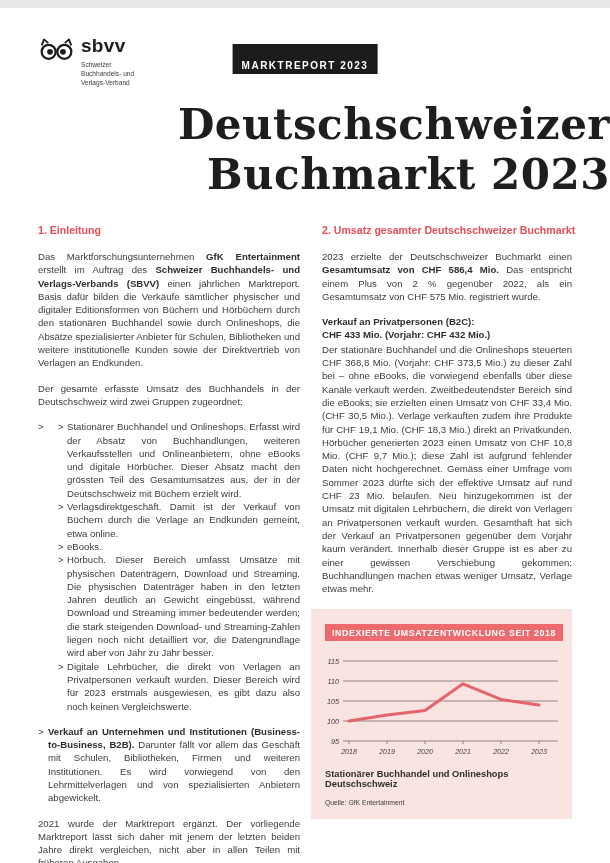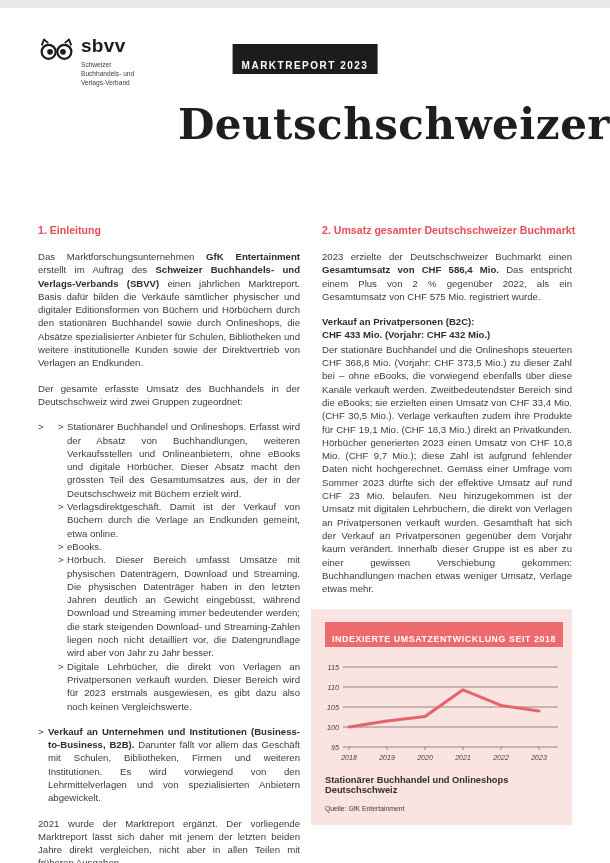--- a/index.html
+++ b/index.html
@@ -57,21 +57,21 @@
   .chartbox{
     margin:14px 0 0 -11px;
     width:261px;box-sizing:border-box;
     background:#fae4e2;
     padding:13px 14px 13px 14px;
   }
   .cb-badge{
     display:inline-block;
     background:#ed6a6e;color:#ffffff;
     font-size:8.8px;font-weight:bold;letter-spacing:.6px;
-    padding:12px 7px 3px 7px;white-space:nowrap;
+    padding:4px 7px 3px 7px;white-space:nowrap;
   }
   .cb-chart{margin-top:12px;}
   .cb-caption{font-size:9.3px;font-weight:bold;color:#2f2f2f;margin-top:6px;}
   .cb-notes{margin-top:11px;font-size:8.2px;line-height:11px;color:#3c3c3c;}
   .cb-source{margin-top:10px;font-size:6.8px;color:#3c3c3c;}
 </style>
 </head>
 <body>
 
 <div class="page">
@@ -95,20 +95,21 @@
             <div>Buchhandels- und</div>
             <div>Verlags-Verband</div>
           </div>
       </div>
     </div>
     <div class="badge">MARKTREPORT 2023</div>
   </div>
 
   <div class="title">
     <div>Deutschschweizer</div>
+    <div>Buchmarkt 2023</div>
   </div>
 
   <div class="cols">
 
     <section class="col-l">
       <h2 class="sec">1. Einleitung</h2>
 
       <p class="body"><span>Das Marktforschungsunternehmen </span><b>GfK Entertainment</b><span> erstellt im Auftrag des </span><b>Schweizer Buchhandels- und Verlags-Verbands (SBVV)</b><span> einen jährlichen Marktreport. Basis dafür bilden die Verkäufe sämtlicher physischer und digitaler Editionsformen von Büchern und Hörbüchern durch den stationären Buchhandel sowie durch Onlineshops, die Absätze spezialisierter Anbieter für Schulen, Bibliotheken und weitere institutionelle Kunden sowie der Direktvertrieb von Verlagen an Endkunden.</span></p>
       <p class="body">Der gesamte erfasste Umsatz des Buchhandels in der Deutschschweiz wird zwei Gruppen zugeordnet:</p>
 

